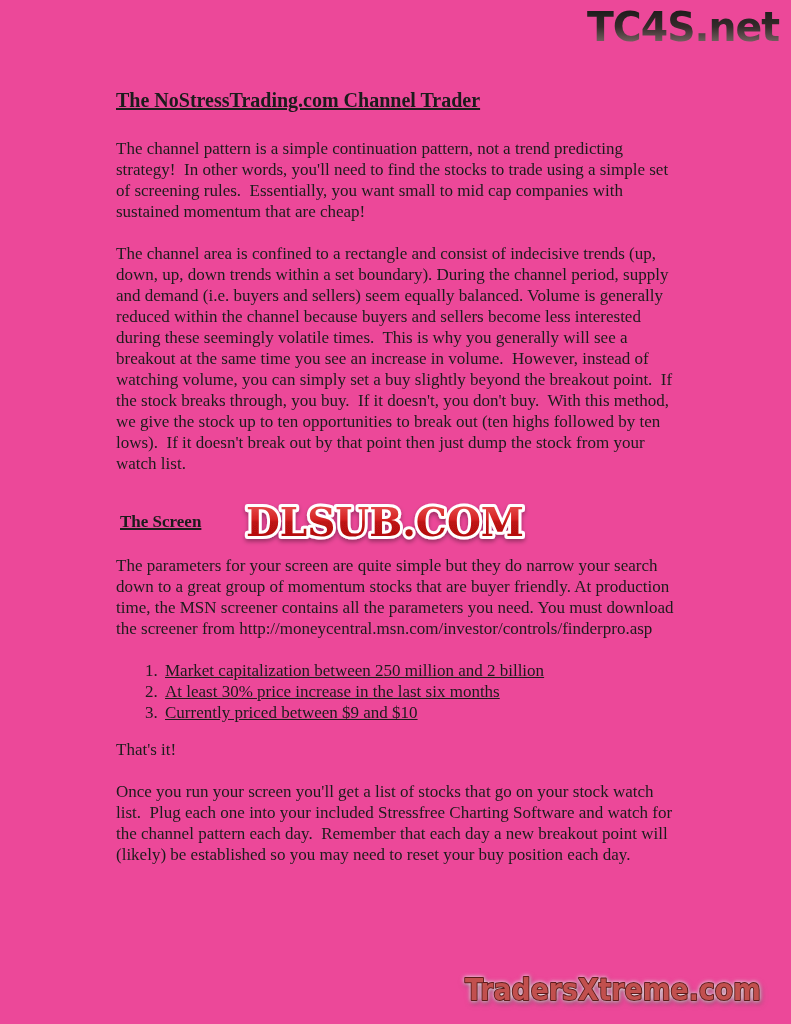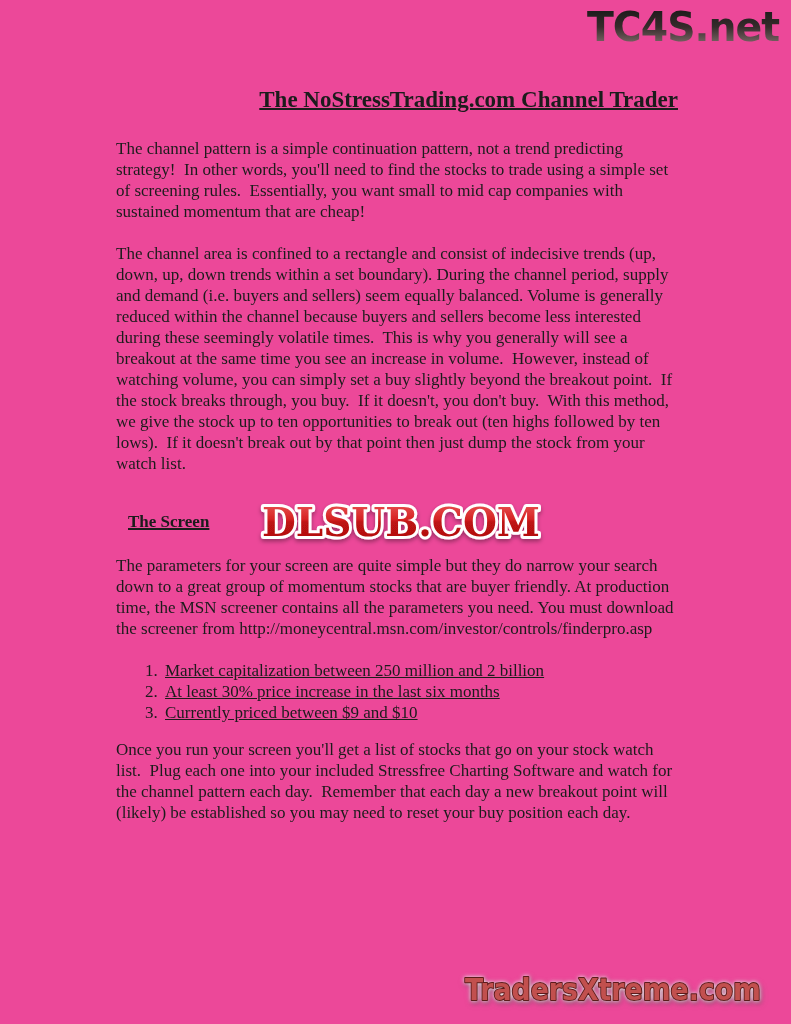--- a/index.html
+++ b/index.html
@@ -21,24 +21,24 @@
   }
   .content {
     position: absolute;
     left: 116px;
     top: 86px;
     width: 562px;
     font-size: 17px;
     line-height: 21px;
   }
   .doc-title {
-    font-size: 23px;
+    font-size: 20px;
     line-height: 28px;
     font-weight: bold;
-    text-align: right;
+    text-align: left;
     text-decoration: underline;
     text-decoration-thickness: 2px;
     margin: 0 0 24px 0;
   }
   p.body-par {
     margin: 0 0 21px 0;
     white-space: pre-wrap;
   }
   .screen-row {
     display: flex;
@@ -46,21 +46,21 @@
     gap: 34px;
     margin: 4px 0 8px 0;
     height: 52px;
   }
   .section-heading {
     font-size: 17px;
     line-height: 21px;
     font-weight: bold;
     text-decoration: underline;
     text-decoration-thickness: 2px;
-    margin: 12px;
+    margin: 4px;
     white-space: nowrap;
   }
   .dlsub-wrap { width: 292px; height: 52px; flex: 0 0 auto; }
   ol.rules {
     margin: 0 0 16px 0;
     padding-left: 46px;
     text-decoration: underline;
   }
   ol.rules li {
     line-height: 21px;
@@ -124,20 +124,21 @@
     </div>
 
     <p class="body-par"><span>The parameters for your screen are quite simple but they do narrow your search down to a great group of momentum stocks that are buyer friendly. At production time, the MSN screener contains all the parameters you need. You must download the screener from </span><span>http://moneycentral.msn.com/investor/controls/finderpro.asp</span></p>
 
     <ol class="rules">
       <li>Market capitalization between 250 million and 2 billion</li>
       <li>At least 30% price increase in the last six months</li>
       <li>Currently priced between $9 and $10</li>
     </ol>
 
+    <p class="body-par">That's it!</p>
 
     <p class="body-par">Once you run your screen you'll get a list of stocks that go on your stock watch list.  Plug each one into your included Stressfree Charting Software and watch for the channel pattern each day.  Remember that each day a new breakout point will (likely) be established so you may need to reset your buy position each day.</p>
 
   </div>
 
   <div class="traders-logo">
     <svg width="312" height="48" viewBox="0 0 312 48" xmlns="http://www.w3.org/2000/svg">
       <text x="156" y="34" text-anchor="middle" font-family="DejaVu Sans, sans-serif" font-size="30" font-weight="bold" textLength="296" lengthAdjust="spacingAndGlyphs" fill="#c2504e" stroke="#5c1b1b" stroke-width="2" stroke-linejoin="round" paint-order="stroke">TradersXtreme.com</text>
     </svg>
   </div>

